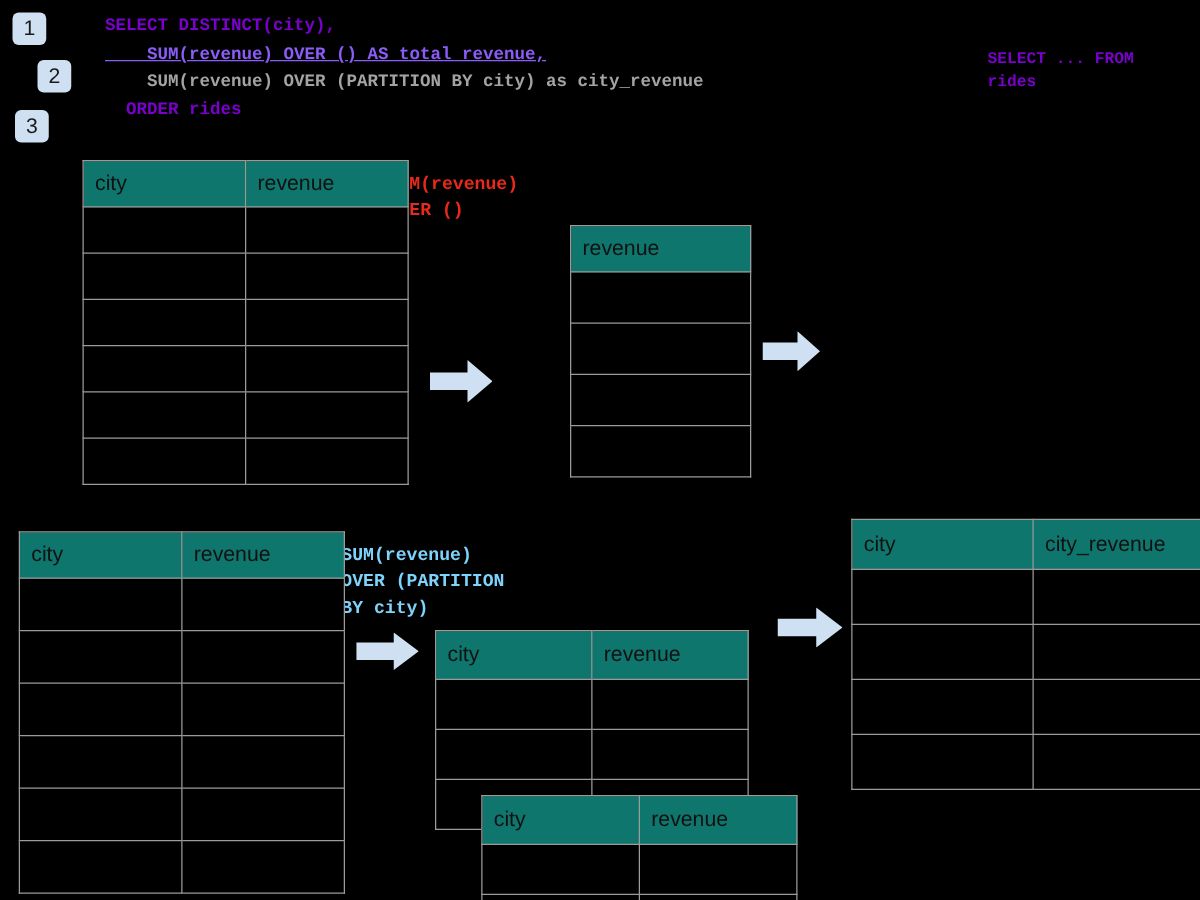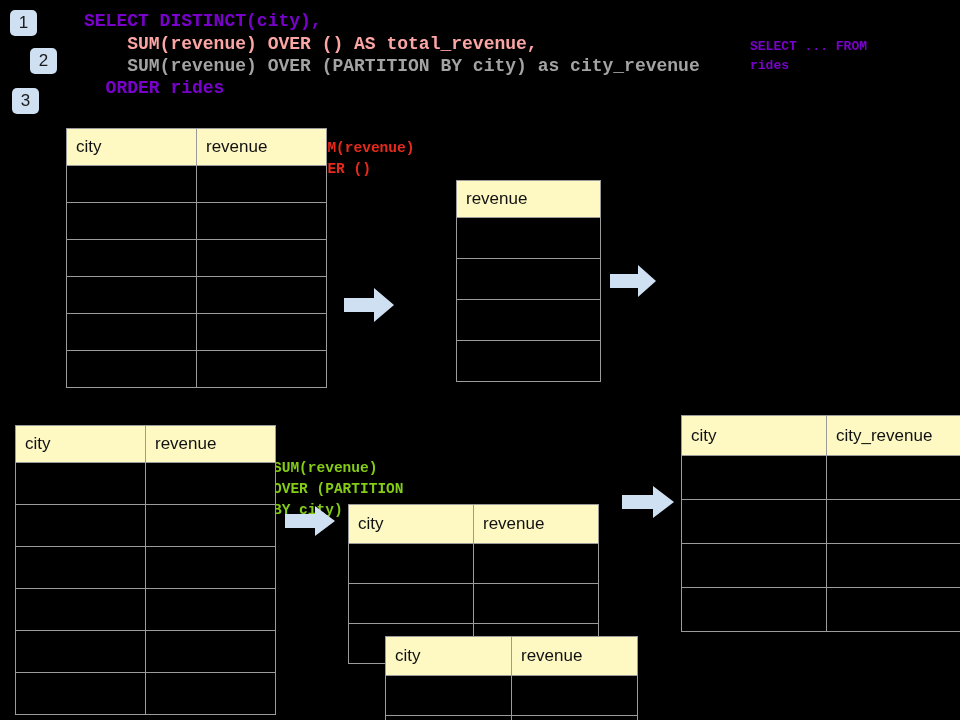--- a/index.html
+++ b/index.html
@@ -27,57 +27,57 @@
     line-height: 26px;
     text-align: center;
     width: 27px;
     height: 26px;
   }
 
   
   .sql {
     position: absolute;
     font-family: "Liberation Mono", monospace;
-    font-size: 18px;
+    font-size: 14px;
     font-weight: bold;
     white-space: pre;
     letter-spacing: 0px;
     line-height: 21.5px;
   }
   .sql-purple { color: #7a00cc; }
-  .sql-red    { color: #fca5a5; }
+  .sql-red    { color: #8b5cf6; text-decoration: underline; }
   .sql-green  { color: #a3a3a3; }
 
   
   .callout {
     position: absolute;
     font-family: "Liberation Mono", monospace;
     font-size: 14.5px;
     font-weight: bold;
     white-space: pre;
     line-height: 21px;
   }
   .callout-red   { color: #e8291b; }
-  .callout-green { color: #84cc16; margin-top: 23px; }
+  .callout-green { color: #7dd3fc; }
 
   
   .tbl {
     position: absolute;
     border-collapse: collapse;
     background: #000000;
     table-layout: fixed;
   }
   .tbl td, .tbl th {
     border: 1px solid #9b9b9b;
     padding: 0;
     margin: 0;
     background: #000000;
   }
   .tbl th {
-    background: #fef9c3;
+    background: #0f766e;
     color: #111111;
     font-family: "Liberation Sans", sans-serif;
     font-weight: normal;
     font-size: 17px;
     text-align: left;
     padding-left: 9px;
   }
 
   
   .arrow {
@@ -91,21 +91,21 @@
 
   <div class="badge" style="left:10px;  top:10px;">1</div>
   <div class="badge" style="left:30px;  top:48px;">2</div>
   <div class="badge" style="left:12px;  top:88px;">3</div>
 
   <div class="sql sql-purple" style="left:84px; top:11px;">SELECT DISTINCT(city),</div>
   <div class="sql sql-red" style="left:84px; top:34px;">    SUM(revenue) OVER () AS total_revenue,</div>
   <div class="sql sql-green" style="left:84px; top:56px;">    SUM(revenue) OVER (PARTITION BY city) as city_revenue</div>
   <div class="sql sql-purple" style="left:84px; top:78px;">  ORDER rides</div>
 
-  <div class="sql sql-purple" style="left:750px; top:37px; font-size:13px; line-height:19px;">SELECT ... FROM
+  <div class="sql sql-purple" style="left:790px; top:37px; font-size:13px; line-height:19px;">SELECT ... FROM
 rides</div>
 
   <div class="callout callout-red" style="left:310px; top:138px;">SUM(revenue)
 OVER ()</div>
 
   <div class="callout callout-green" style="left:273px; top:435px;">SUM(revenue)
 OVER (PARTITION
 BY city)</div>
 
   <table class="tbl" style="left:66px; top:128px; width:240px;">

